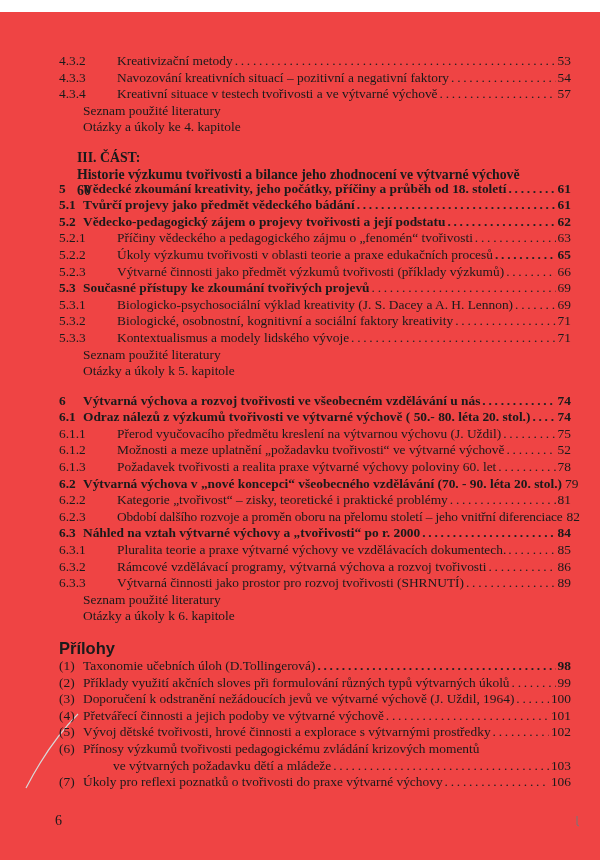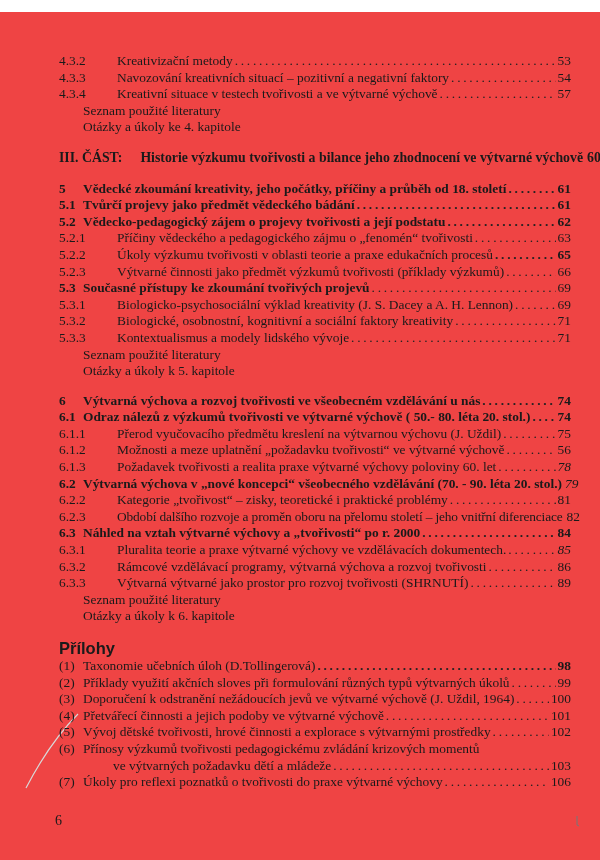--- a/index.html
+++ b/index.html
@@ -8,28 +8,28 @@
     .page { position: absolute; left: 0; top: 12px; width: 600px; height: 860px; background: #ef4444; }
     .toc { position: absolute; left: 59px; width: 512px; top: 41px; }
     .line { position: relative; height: 16.6px; line-height: 16.6px; font-size: 13.4px;
             display: flex; align-items: baseline; white-space: nowrap; }
     .line .num { flex: 0 0 auto; }
     .line .title { flex: 0 0 auto; }
     .line .leader { flex: 1 1 auto; overflow: hidden; margin: 0 2px; letter-spacing: 2.4px; color: #222; }
     .line .leader::before { content: ". . . . . . . . . . . . . . . . . . . . . . . . . . . . . . . . . . . . . . . . . . . . . . . . . . . . . . . . . . . . . . . . . . . . . . . . . . . . . . . . . . . . . . . . . . . . . . . . . . . . . . . . . . . . . . . . . . . . . . . . . . . . ."; letter-spacing: 0; word-spacing: -0.6px; }
     .line .page-num { flex: 0 0 auto; text-align: right; }
     .bold { font-weight: bold; }
-    .italic-page { font-style: italic; }
+    .italic-page { }
     .bold-dots .leader { font-weight: bold; }
     .indent-sub .num { width: 58px; }
     .indent-main .num { width: 24px; }
     .plain { padding-left: 24px; }
     .gap-small { height: 14px; }
     .gap-med { height: 13px; }
-    .part { font-size: 13.8px; }
+    .part { font-size: 13.8px; flex-direction: column; }
     .appx-head { font-family: "Liberation Sans", "DejaVu Sans", sans-serif; font-weight: bold;
                  font-size: 16.5px; height: 20px; line-height: 20px; margin-top: 0; }
     .appx .num { width: 24px; }
     .appx-cont { padding-left: 54px; }
     .footer-page { position: absolute; left: 55px; top: 801px; font-size: 14px; }
     .edge-mark { position: absolute; left: 576px; top: 804px; width: 3px; height: 12px; }
     .edge-arc { position: absolute; left: 20px; top: 700px; }
   </style>
 </head>
 <body>
@@ -162,21 +162,21 @@
     <div class="line indent-sub">
       <span class="num">6.1.1</span>
       <span class="title">Přerod vyučovacího předmětu kreslení na výtvarnou výchovu (J. Uždil)</span>
       <span class="leader"></span>
       <span class="page-num">75</span>
     </div>
     <div class="line indent-sub">
       <span class="num">6.1.2</span>
       <span class="title">Možnosti a meze uplatnění „požadavku tvořivosti“ ve výtvarné výchově</span>
       <span class="leader"></span>
-      <span class="page-num">56</span>
+      <span class="page-num">52</span>
     </div>
     <div class="line indent-sub">
       <span class="num">6.1.3</span>
       <span class="title">Požadavek tvořivosti a realita praxe výtvarné výchovy poloviny 60. let</span>
       <span class="leader"></span>
       <span class="page-num italic-page">78</span>
     </div>
     <div class="line indent-main">
       <span class="num bold">6.2</span>
       <span class="title bold" style="flex:1 1 auto">Výtvarná výchova v „nové koncepci“ všeobecného vzdělávání (70. - 90. léta 20. stol.)</span>
@@ -207,21 +207,21 @@
       <span class="page-num italic-page">85</span>
     </div>
     <div class="line indent-sub">
       <span class="num">6.3.2</span>
       <span class="title">Rámcové vzdělávací programy, výtvarná výchova a rozvoj tvořivosti</span>
       <span class="leader"></span>
       <span class="page-num">86</span>
     </div>
     <div class="line indent-sub">
       <span class="num">6.3.3</span>
-      <span class="title">Výtvarná výtvarné jako prostor pro rozvoj tvořivosti (SHRNUTÍ)</span>
+      <span class="title">Výtvarná činnosti jako prostor pro rozvoj tvořivosti (SHRNUTÍ)</span>
       <span class="leader"></span>
       <span class="page-num">89</span>
     </div>
     <div class="line plain">
       <span class="title">Seznam použité literatury</span>
     </div>
     <div class="line plain">
       <span class="title">Otázky a úkoly k 6. kapitole</span>
     </div>
 

